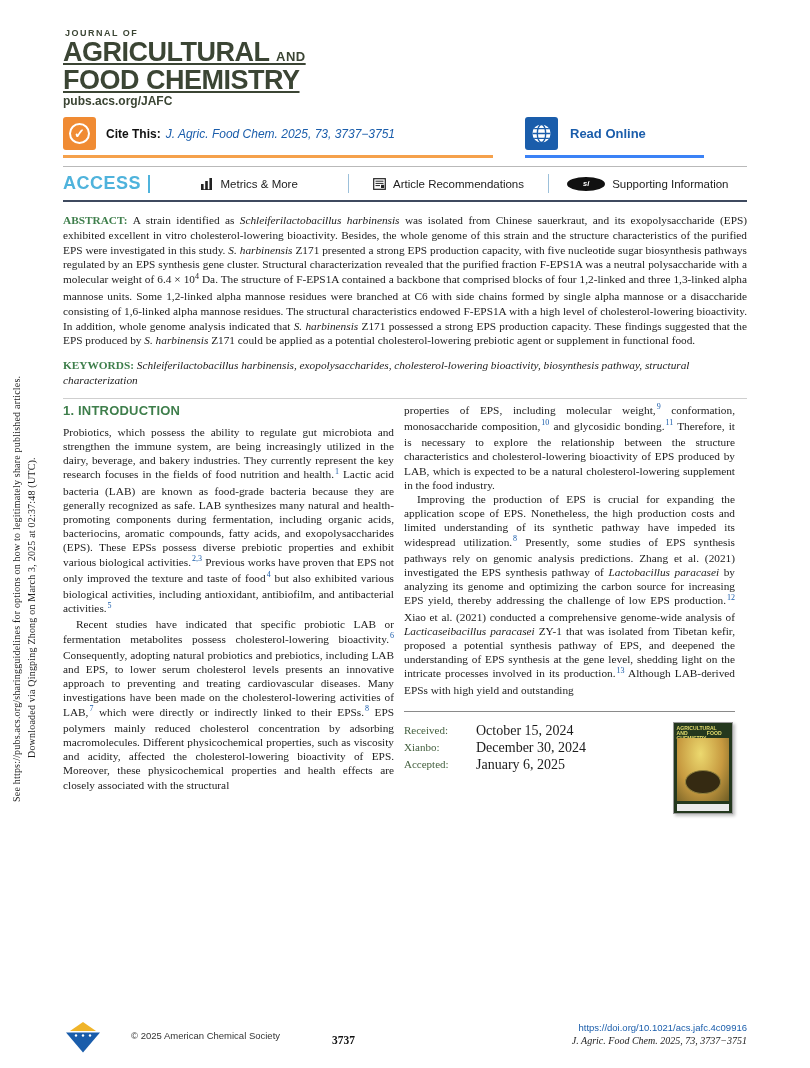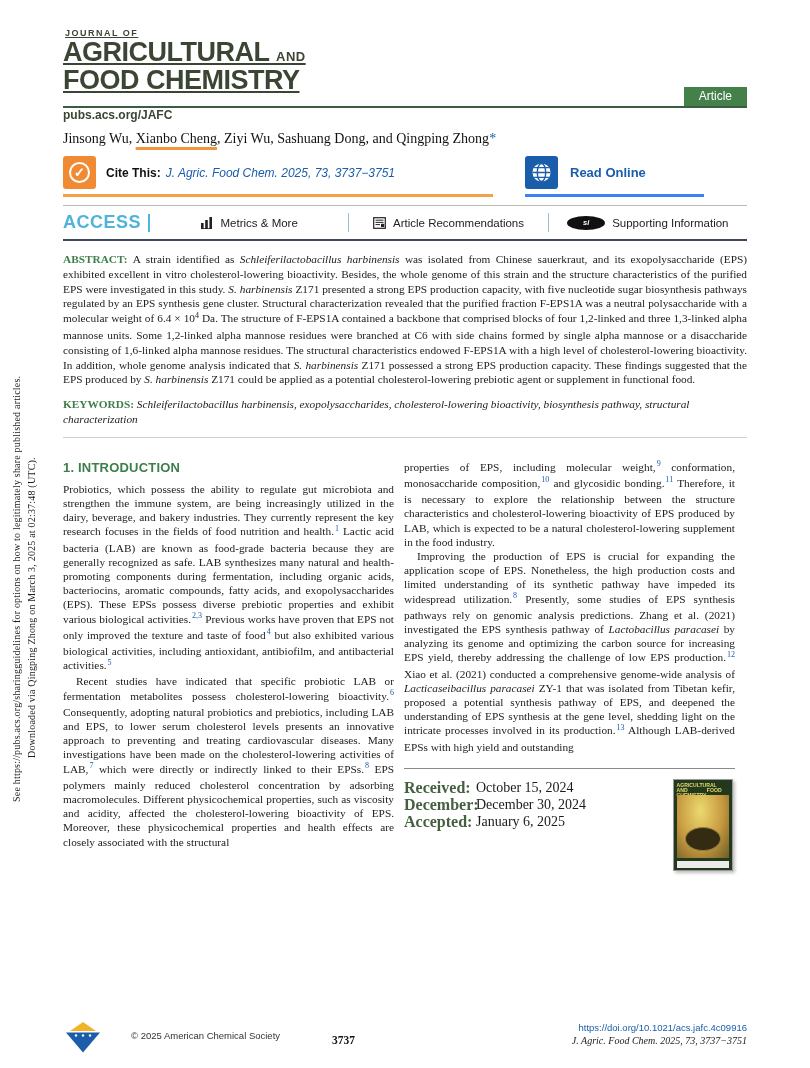--- a/index.html
+++ b/index.html
@@ -6,21 +6,21 @@
   body { background:#e8e8e8; font-family:"Liberation Serif", serif; }
   .page { position:relative; width:810px; height:1068px; background:#ffffff; overflow:hidden; margin:0 auto; }
 
   
   .vtext { position:absolute; white-space:nowrap; transform:rotate(-90deg); transform-origin:0 0;
            font:10px "Liberation Serif", serif; color:#1c1c1c; letter-spacing:.2px; }
 
   .content { position:absolute; left:63px; top:28px; width:684px; }
 
   
-  .logo-small { font:bold 9px "Liberation Sans", sans-serif; letter-spacing:1.5px; color:#3b4534; margin-left:2px;text-decoration:underline; }
+  .logo-small { font:bold 9px "Liberation Sans", sans-serif; letter-spacing:1.5px; color:#3b4534; margin-left:2px; }
   .logo-line  { font:900 27px "Liberation Sans", sans-serif; letter-spacing:-.5px; color:#3b4534; line-height:28px;text-decoration:underline; }
   .logo-and   { font:bold 13px "Liberation Sans", sans-serif; letter-spacing:.5px; }
   .header-rule-row { position:relative; border-bottom:2px solid #3a5c40; height:14px; }
   .article-badge { position:absolute; right:0; bottom:0; background:#44804a; color:#fff;
                    font:12px "Liberation Sans", sans-serif; padding:2px 15px 3px; }
   .site-link { font:bold 12px "Liberation Sans", sans-serif; color:#3b4534; margin-top:0; }
 
   
   .title { margin-top:17px; font:bold 19.5px/25.5px "Liberation Sans", sans-serif; color:#101010; letter-spacing:-.2px; }
   .title .seg-i { font-style:italic; }
@@ -57,30 +57,30 @@
   .vdiv { width:1px; height:19px; background:#9cc0da; }
   .si-circle { width:38px; height:14px; border-radius:50%; background:#111; color:#fff;
                font:italic bold 7.5px/14px "Liberation Sans", sans-serif; text-align:center; }
 
   
   .abstract { margin-top:11px; font:11.3px/14.8px "Liberation Serif", serif; color:#1b1b1b; text-align:justify; }
   .keywords { margin-top:10px; font:11.3px/14.8px "Liberation Serif", serif; color:#1b1b1b; }
   .rule-light { border:none; border-top:1px solid #cfcfcf; margin-top:10px; }
 
   
-  .columns { display:flex; gap:10px; margin-top:22px; }
+  .columns { display:flex; gap:10px; margin-top:4px; }
   .col { width:331px; font:11.3px/14.2px "Liberation Serif", serif; color:#1b1b1b; text-align:justify; }
   .sec-heading { font:bold 13px "Liberation Sans", sans-serif; color:#3e7e4b; margin-bottom:7px; letter-spacing:.2px; }
   .col p.indent { text-indent:13px; }
 
   
   .dates-block { margin-top:14px; border-top:1.5px solid #8a8a8a; padding-top:10px; display:flex; }
   .dates-rows { flex:1; }
   .date-row { display:flex; line-height:17px; }
-  .date-label { width:72px; font-weight:bold; color:#44603f; font-size:16px; }
+  .date-label { width:72px; font-weight:normal; color:#44603f; font-size:11px; }
   .date-value { font-size:14px; color:#1b1b1b; }
   .cover { width:60px; height:92px; background:#24381e; border:1px solid #9a9a9a; position:relative;
            box-shadow:2px 2px 3px rgba(0,0,0,.25); margin-right:2px; flex:none; }
   .cover-title { font:bold 6px/6px "Liberation Sans", sans-serif; color:#e3dc6d; padding:3px 2px 0 3px;
                  transform:scale(.85); transform-origin:0 0; }
   .cover-photo { position:absolute; top:15px; left:3px; right:3px; bottom:12px;
                  background:radial-gradient(ellipse at 45% 25%, #ecd96f 0%, #c79a40 55%, #6e5c24 100%); }
   .cover-oval { position:absolute; width:36px; height:24px; border-radius:50%; background:#352a12;
                 border:1px solid #90803e; left:11px; top:47px; }
   .cover-strip { position:absolute; bottom:2px; left:3px; right:3px; height:7px; background:#ebebeb; }
@@ -108,26 +108,22 @@
 
     <div>
       <div class="logo-small">JOURNAL OF</div>
       <div class="logo-line">
         <span>AGRICULTURAL</span>
         <span class="logo-and">AND</span>
       </div>
       <div class="logo-line">FOOD CHEMISTRY</div>
     </div>
 
-    <div class="header-rule-row">
-      <div class="article-badge">Article</div>
-    </div>
     <div class="site-link">pubs.acs.org/JAFC</div>
 
-    <div class="authors"><span>Jinsong Wu, </span><span class="seg-u">Xianbo Cheng</span><span>, Ziyi Wu, Sashuang Dong, and Qingping Zhong</span><span class="seg-star">*</span></div>
 
     <div class="cite-row">
       <div class="cite-block">
         <div class="cite-badge">
           <div class="check-circle">✓</div>
         </div>
         <span class="cite-label">Cite This:</span>
         <span class="cite-value">J. Agric. Food Chem. 2025, 73, 3737−3751</span>
       </div>
       <div class="read-block">
@@ -189,21 +185,21 @@
         <p><span>properties of EPS, including molecular weight,</span><span class="seg-ref">9</span><span> conformation, monosaccharide composition,</span><span class="seg-ref">10</span><span> and glycosidic bonding.</span><span class="seg-ref">11</span><span> Therefore, it is necessary to explore the relationship between the structure characteristics and cholesterol-lowering bioactivity of EPS produced by LAB, which is expected to be a natural cholesterol-lowering supplement in the food industry.</span></p>
         <p class="indent"><span>Improving the production of EPS is crucial for expanding the application scope of EPS. Nonetheless, the high production costs and limited understanding of its synthetic pathway have impeded its widespread utilization.</span><span class="seg-ref">8</span><span> Presently, some studies of EPS synthesis pathways rely on genomic analysis predictions. Zhang et al. (2021) investigated the EPS synthesis pathway of </span><span class="seg-i">Lactobacillus paracasei</span><span> by analyzing its genome and optimizing the carbon source for increasing EPS yield, thereby addressing the challenge of low EPS production.</span><span class="seg-ref">12</span><span> Xiao et al. (2021) conducted a comprehensive genome-wide analysis of </span><span class="seg-i">Lacticaseibacillus paracasei</span><span> ZY-1 that was isolated from Tibetan kefir, proposed a potential synthesis pathway of EPS, and deepened the understanding of EPS synthesis at the gene level, shedding light on the intricate processes involved in its production.</span><span class="seg-ref">13</span><span> Although LAB-derived EPSs with high yield and outstanding</span></p>
 
         <div class="dates-block">
           <div class="dates-rows">
             <div class="date-row">
               <span class="date-label">Received:</span>
               <span class="date-value">October 15, 2024</span>
             </div>
             <div class="date-row">
-              <span class="date-label">December:</span>
+              <span class="date-label">Xianbo:</span>
               <span class="date-value">December 30, 2024</span>
             </div>
             <div class="date-row">
               <span class="date-label">Accepted:</span>
               <span class="date-value">January 6, 2025</span>
             </div>
           </div>
           <div class="cover">
             <div class="cover-title">AGRICULTURAL AND FOOD CHEMISTRY</div>
             <div class="cover-photo"></div>

